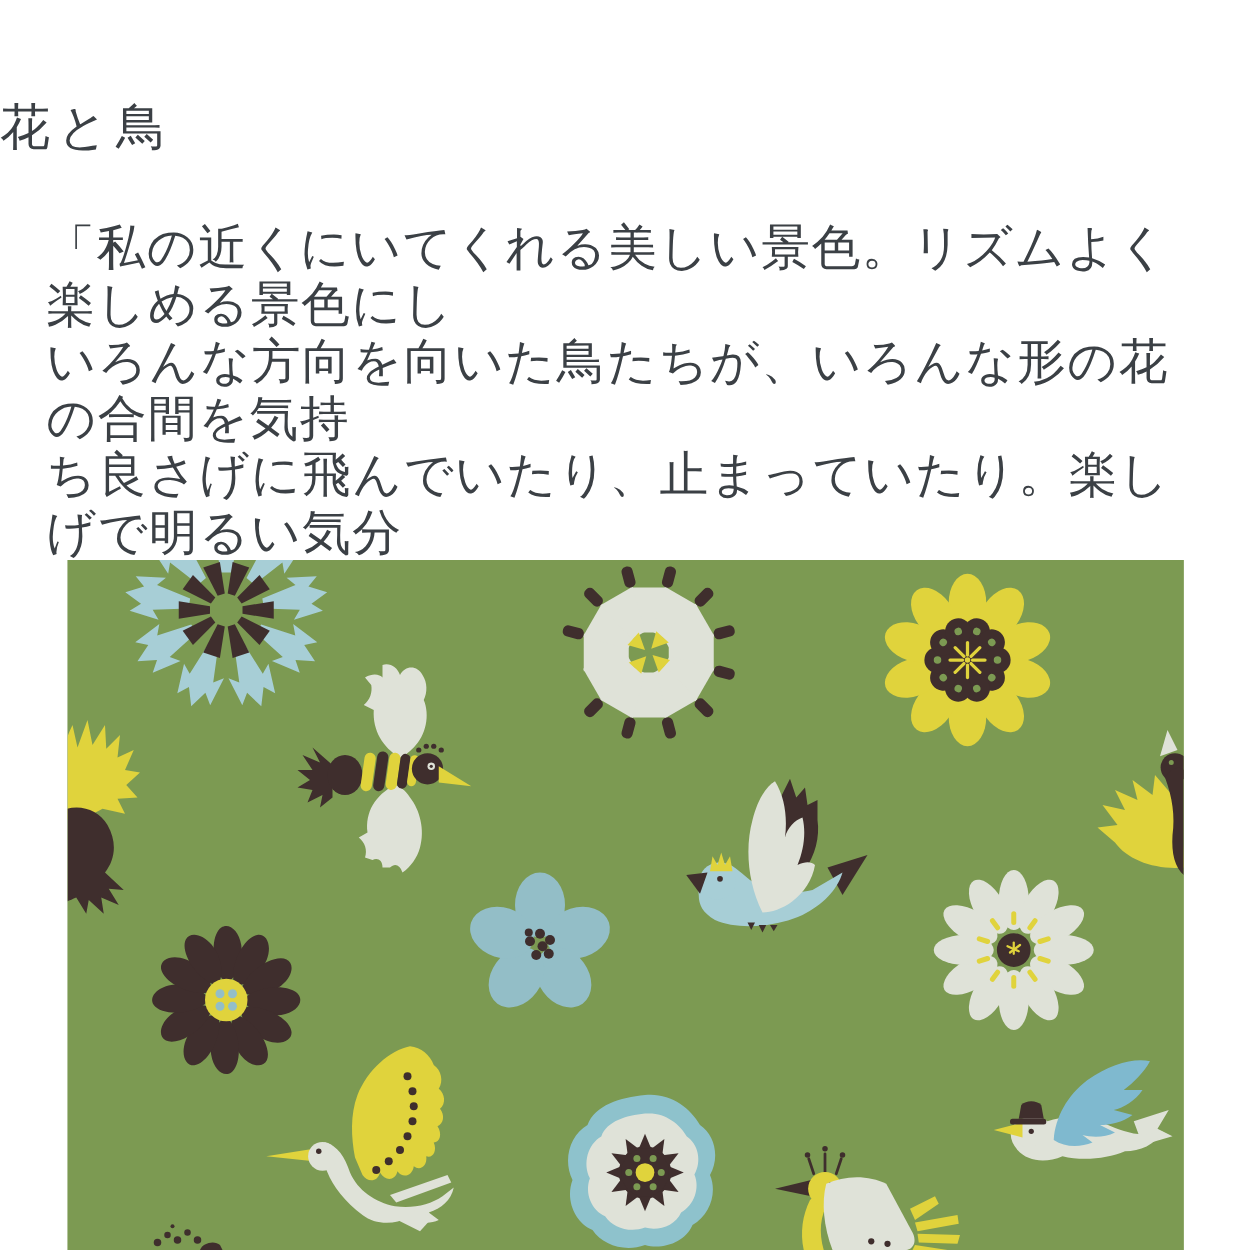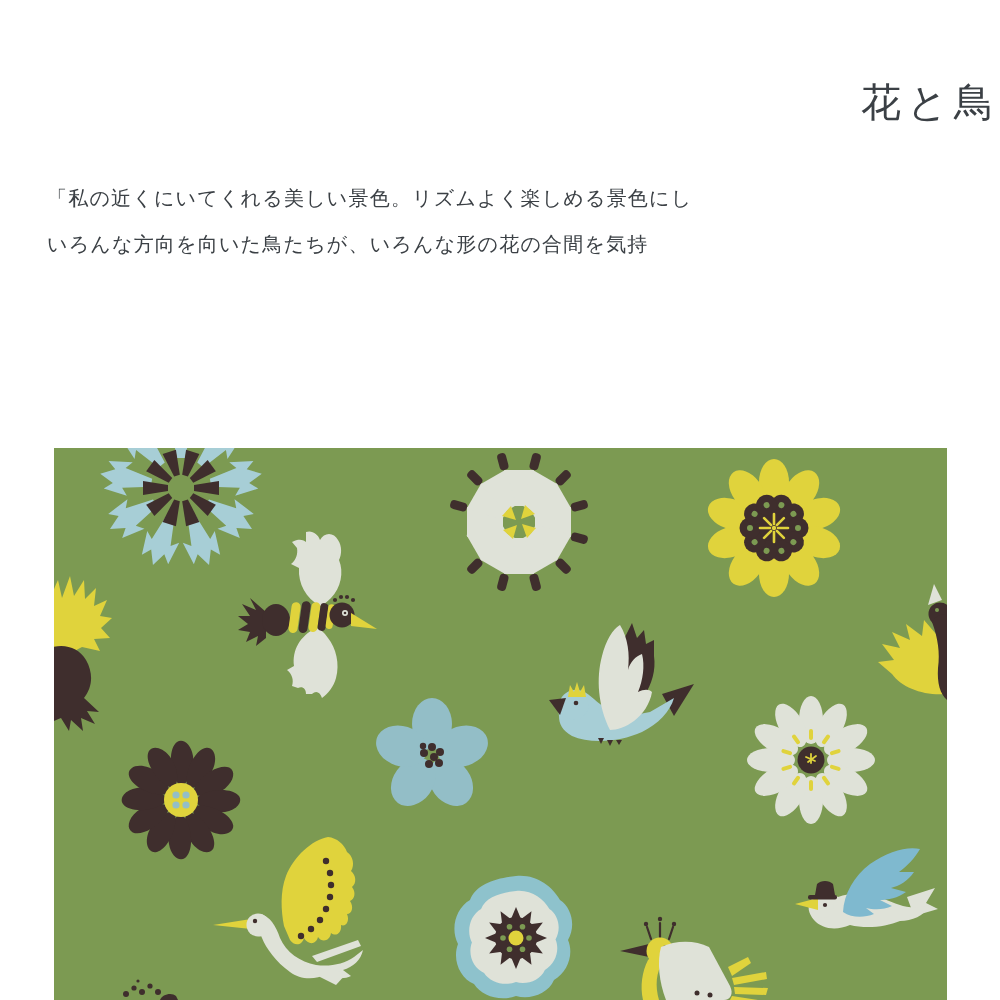--- a/index.html
+++ b/index.html
@@ -3,26 +3,26 @@
 <meta charset="utf-8">
 <style>
   html,body{margin:0;padding:0;}
   body{
     width:1000px;height:1000px;position:relative;overflow:hidden;
     background:var(--page_background,#fff);
     font-family:"Liberation Sans","DejaVu Sans",sans-serif;
   }
   .page-title{
     position:absolute;top:80px;left:0;width:1000px;
-    text-align:right;font-size:40px;line-height:44px;
+    text-align:left;font-size:40px;line-height:44px;
     letter-spacing:6px;color:var(--text_color,#3b4045);font-weight:500;
   }
   .description{
-    position:absolute;top:176px;left:47px;width:900px;
-    font-size:20px;line-height:45.5px;letter-spacing:1.2px;
+    position:absolute;top:176px;left:37px;width:900px;
+    font-size:39px;line-height:45.5px;letter-spacing:1.2px;
     color:var(--text_color,#3b4045);
   }
   .illustration{
     position:absolute;left:54px;top:448px;width:893px;height:552px;
     overflow:hidden;background:var(--green,#7c9a52);
   }
   .f-green{fill:var(--green)}
   .f-yellow{fill:var(--yellow)}
   .f-dark{fill:var(--dark_brown)}
   .f-white{fill:var(--off_white)}
@@ -34,20 +34,21 @@
   .s-yellow{stroke:var(--yellow)}
 </style>
 </head>
 <body>
 
 <div class="page-title">花と鳥</div>
 
 <div class="description">
   <div>「私の近くにいてくれる美しい景色。リズムよく楽しめる景色にし</div>
   <div>いろんな方向を向いた鳥たちが、いろんな形の花の合間を気持</div>
+  <div>ち良さげに飛んでいたり、止まっていたり。楽しげで明るい気分</div>
 </div>
 
 <div class="illustration">
 <svg width="893" height="552" viewBox="0 0 893 552" xmlns="http://www.w3.org/2000/svg">
   <defs>
     <path id="cfPetal" d="M-4,-30 L-10,-58 L-17,-52 L-14,-76 L-7,-68 L0,-82 L7,-68 L14,-76 L17,-52 L10,-58 L4,-30 Z"></path>
     <polygon id="cfSpoke" points="-3,-13 3,-13 7,-38 -7,-38"></polygon>
     <polygon id="wheelWedge" points="-6,-16 6,-16 15,-52 -15,-52"></polygon>
     <rect id="wheelDash" x="-4.5" y="-71" width="9" height="17" rx="4"></rect>
     <ellipse id="yfPetal" cx="0" cy="-46" rx="15" ry="23"></ellipse>

